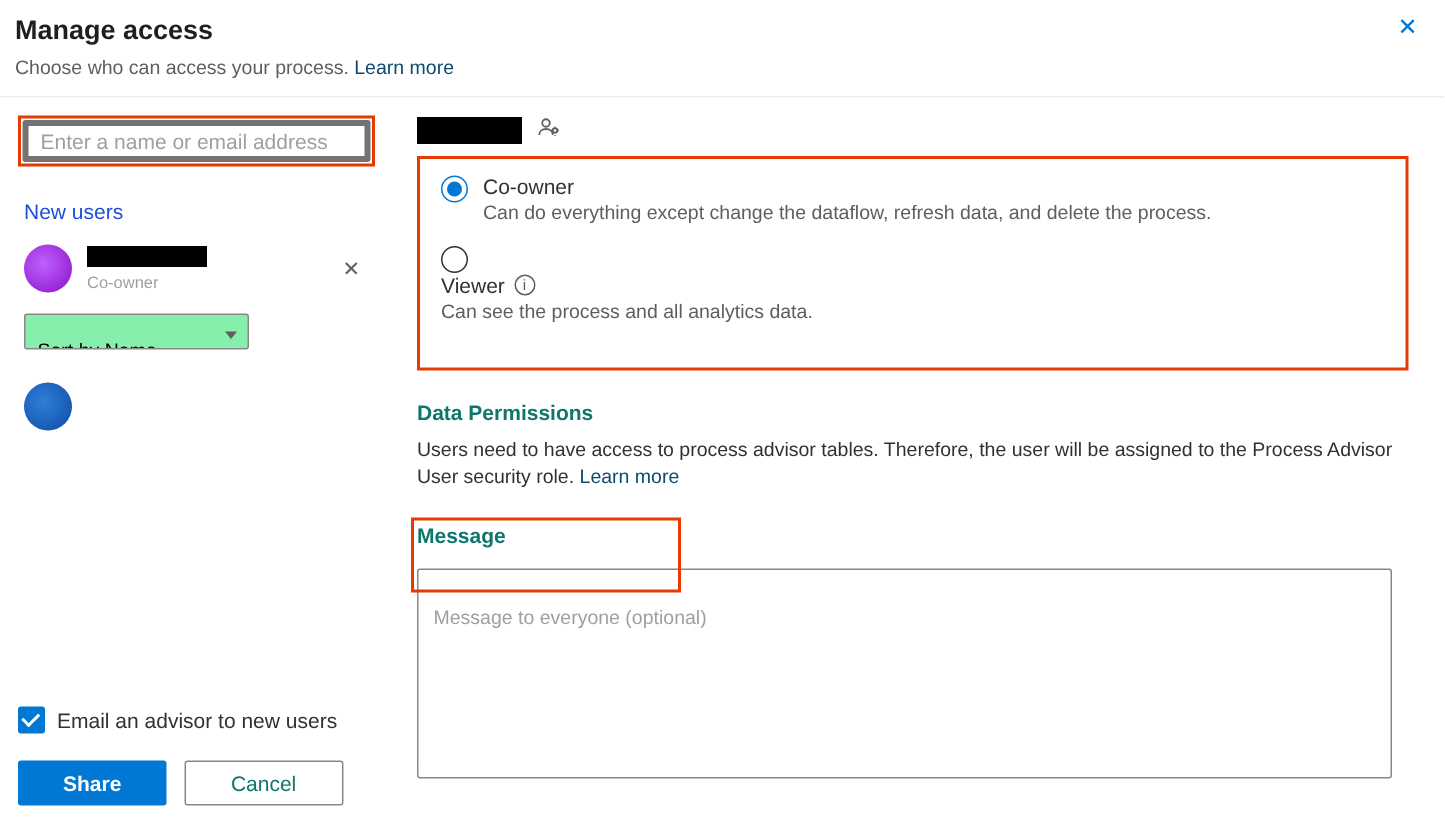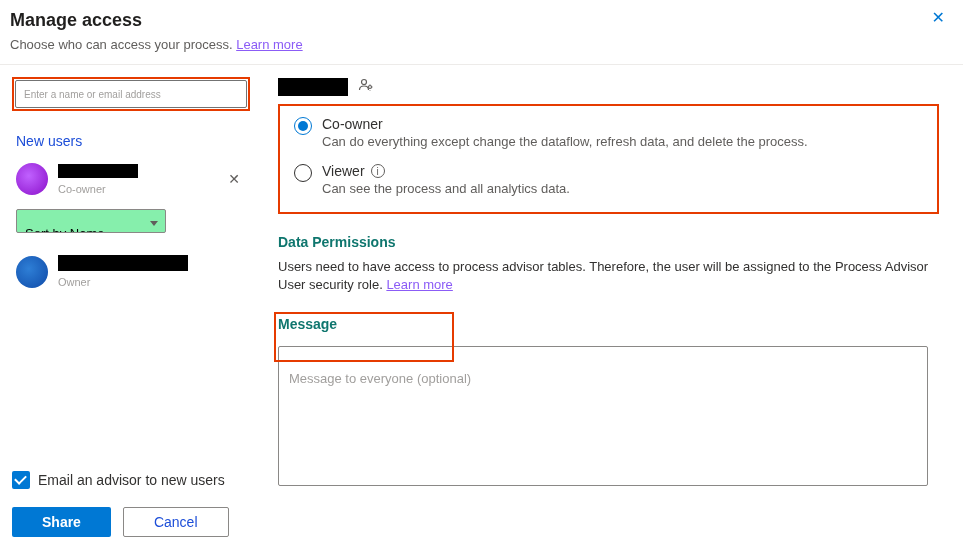--- a/index.html
+++ b/index.html
@@ -1,67 +1,67 @@
 <!DOCTYPE html>
 <html><head>
 <meta charset="utf-8">
 <style>
   * { box-sizing: border-box; margin: 0; padding: 0; }
   body { font-family: "Segoe UI", Arial, sans-serif; font-size: 14px; color: #323130; background: #fff; width: 963px; height: 547px; position: relative; }
   .header { padding: 10px 20px 12px 10px; position: relative; }
   .title { font-size: 18px; font-weight: 700; color: #201f1e; }
   .subtitle { font-size: 13px; color: #605e5c; margin-top: 6px; }
-  .link { color: #8b5cf6; text-decoration: underline; cursor: pointer; }
+  .link { color: #0c4a6e; cursor: pointer; }
   .close-x { position: absolute; top: 8px; right: 18px; color: #0078d4; font-size: 16px; cursor: pointer; }
   .divider { border: none; border-top: 1px solid #edebe9; margin: 0; }
   .body { display: flex; height: 400px; }
   .left { width: 262px; padding: 12px 12px 0 12px; }
   .right { flex: 1; padding: 12px 24px 0 16px; }
   .search-wrap { border: 2px solid #e63b00; padding: 1px; }
-  .search-input { width: 100%; height: 28px; border: 1px solid #737373; border-radius: 2px; padding: 0 8px; font-size: 10px; outline: none; }
+  .search-input { width: 100%; height: 28px; border: 4px solid #737373; border-radius: 2px; padding: 0 8px; font-size: 14px; outline: none; }
   .search-input::placeholder { color: #a19f9d; }
   .section-label { font-size: 14px; color: #1d4ed8; margin: 22px 0 12px 4px; }
   .user-row { display: flex; align-items: center; padding: 2px 4px; margin-bottom: 8px; position: relative; }
   .avatar { width: 32px; height: 32px; border-radius: 50%; flex-shrink: 0; margin-right: 10px; }
   .avatar.purple { background: radial-gradient(circle at 40% 40%, #c061ff, #8a0fc9); }
   .avatar.blue { background: radial-gradient(circle at 40% 40%, #2e7fd6, #0f4aa8); }
   .user-info { flex: 1; }
   .user-name { font-size: 13px; background: #000; color: #000; display: inline-block; min-width: 80px; height: 14px; }
   .user-role { font-size: 11px; color: #a19f9d; margin-top: 2px; }
   .remove-x { color: #605e5c; font-size: 14px; cursor: pointer; padding: 0 6px; }
   .sort-select { width: 150px; height: 24px; border: 1px solid #8a8886; border-radius: 2px; font-size: 13px; padding: 16px 24px 0 8px; background: #86efac; appearance: none; position: relative; margin: 4px 0 12px 4px; }
   .select-wrap { position: relative; display: inline-block; margin: 4px 0 12px 4px; }
   .select-wrap::after { content: ""; position: absolute; right: 8px; top: 12px; border-left: 4px solid transparent; border-right: 4px solid transparent; border-top: 5px solid #605e5c; pointer-events: none; }
   .select-wrap .sort-select { margin: 0; }
   .selected-bar { display: flex; align-items: center; margin-bottom: 8px; }
   .selected-name { background: #000; width: 70px; height: 18px; margin-right: 10px; }
   .role-icon { color: #605e5c; font-size: 14px; }
   .roles-box { border: 2px solid #e63b00; padding: 10px 14px 14px 14px; margin-bottom: 20px; }
   .role-option { display: flex; align-items: flex-start; margin-bottom: 14px; }
-  .role-option:last-child { margin-bottom: 2px; }
+  .role-option:last-child { margin-bottom: 16px; flex-direction: column; }
   .radio { width: 18px; height: 18px; border: 1px solid #323130; border-radius: 50%; margin-right: 10px; margin-top: 1px; flex-shrink: 0; position: relative; cursor: pointer; }
   .radio.checked { border-color: #0078d4; }
   .radio.checked::after { content: ""; position: absolute; top: 3px; left: 3px; width: 10px; height: 10px; border-radius: 50%; background: #0078d4; }
   .role-text .role-title { font-size: 14px; color: #323130; display: flex; align-items: center; }
   .role-text .role-desc { font-size: 13px; color: #605e5c; margin-top: 2px; }
   .info-circle { display: inline-flex; align-items: center; justify-content: center; width: 14px; height: 14px; border: 1px solid #605e5c; border-radius: 50%; font-size: 10px; color: #605e5c; margin-left: 6px; cursor: pointer; }
   .section-head { font-size: 14px; font-weight: 600; color: #0f766e; margin-bottom: 8px; }
   .perm-text { font-size: 13px; color: #323130; line-height: 1.4; }
   .msg-block { margin-top: 22px; position: relative; }
   .msg-highlight { position: absolute; top: -4px; left: -4px; width: 180px; height: 50px; border: 2px solid #e63b00; pointer-events: none; }
   .msg-textarea { width: 650px; height: 140px; border: 1px solid #8a8886; border-radius: 2px; padding: 24px 10px; font-size: 13px; font-family: inherit; resize: none; margin-top: 6px; }
   .msg-textarea::placeholder { color: #a19f9d; }
   .footer { position: absolute; bottom: 10px; left: 12px; }
   .checkbox-row { display: flex; align-items: center; margin-bottom: 18px; }
   .checkbox { width: 18px; height: 18px; background: #0078d4; border-radius: 2px; margin-right: 8px; position: relative; cursor: pointer; }
   .checkbox::after { content: ""; position: absolute; left: 5px; top: 2px; width: 5px; height: 9px; border: solid #fff; border-width: 0 2px 2px 0; transform: rotate(45deg); }
   .btn-row { display: flex; gap: 12px; }
   .btn { height: 30px; padding: 0 30px; font-size: 14px; border-radius: 2px; cursor: pointer; }
   .btn-primary { background: #0078d4; color: #fff; border: none; font-weight: 600; }
-  .btn-secondary { background: #fff; color: #1d4ed8; border: 1px solid #8a8886; }
+  .btn-secondary { background: #fff; color: #0f766e; border: 1px solid #8a8886; }
   .existing-name { background:#000; height:16px; width:130px; display:inline-block; }
 </style>
 </head>
 <body>
 
 <div class="header">
   <div class="title">Manage access</div>
   <div class="subtitle">
     <span>Choose who can access your process. </span><span class="link">Learn more</span>
   </div>
@@ -86,24 +86,20 @@
     </div>
 
     <div class="select-wrap">
       <select class="sort-select">
         <option>Sort by Name</option>
       </select>
     </div>
 
     <div class="user-row">
       <div class="avatar blue"></div>
-      <div class="user-info">
-        <div class="existing-name"></div>
-        <div class="user-role">Owner</div>
-      </div>
     </div>
   </div>
 
   <div class="right">
     <div class="selected-bar">
       <div class="selected-name"></div>
       <span class="role-icon">
         <svg width="16" height="16" viewBox="0 0 16 16" fill="none" stroke="#605e5c" stroke-width="1.2">
           <circle cx="6" cy="5" r="2.5"></circle>
             <path d="M1.5 13c0-2.5 2-4 4.5-4s4.5 1.5 4.5 4"></path>

